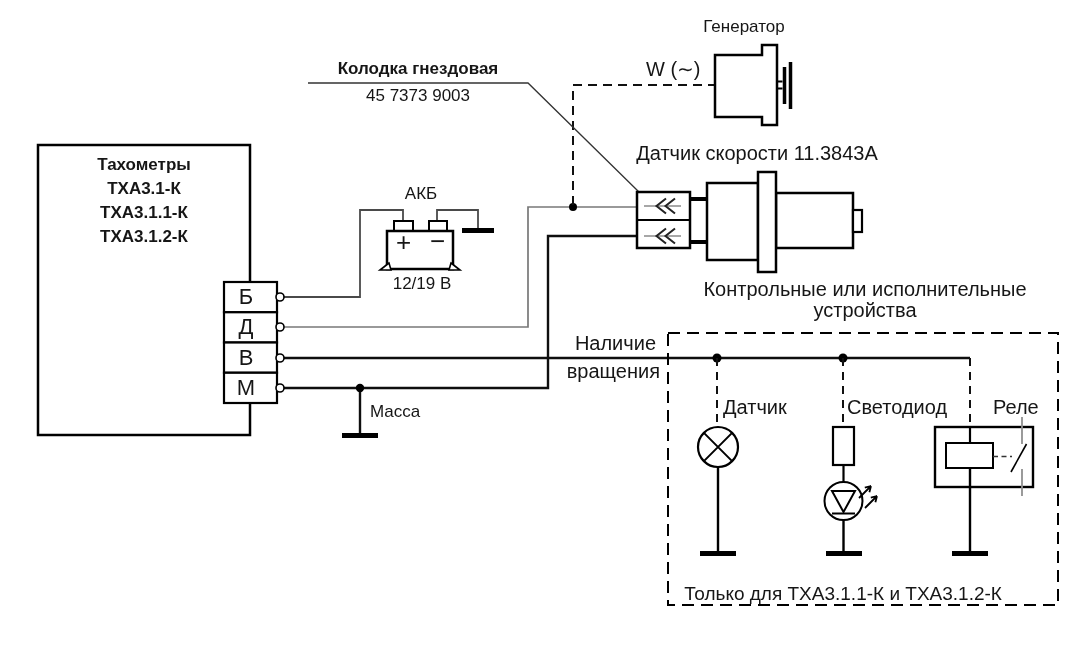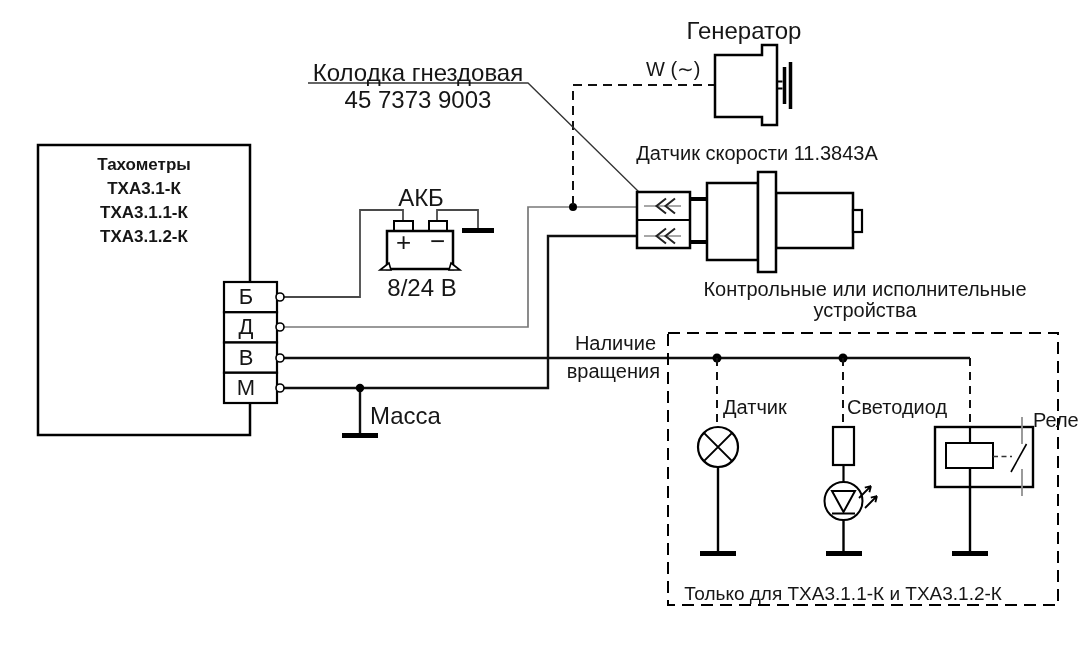--- a/index.html
+++ b/index.html
@@ -12,21 +12,21 @@
   .ctr{text-align:center;}
   .rgt{text-align:right;}
   .tacho-title{
     position:absolute;left:38px;top:153px;width:212px;text-align:center;
     font-weight:bold;font-size:17px;line-height:24px;color:#161616;
   }
   .term{position:absolute;left:224px;width:44px;height:30px;line-height:30px;
     text-align:center;font-size:22px;color:#161616;}
   .f19{font-size:19px;}
   .f20{font-size:20px;}
-  .f21{font-size:24px;}
+  .f21{font-size:17px;}
   .f26{font-size:26px;line-height:20px;}
 </style>
 </head>
 <body>
 
 <div class="stage">
 
   <svg width="1087" height="647" viewBox="0 0 1087 647">
 
     <g>
@@ -146,35 +146,35 @@
   </div>
 
   <div class="term" style="top:282px;">Б</div>
   <div class="term" style="top:312px;">Д</div>
   <div class="term" style="top:343px;">В</div>
   <div class="term" style="top:373px;">М</div>
 
   <div class="lbl ctr f21" style="left:385px;top:184px;width:72px;">АКБ</div>
   <div class="lbl f26" style="left:396px;top:232px;">+</div>
   <div class="lbl f26" style="left:430px;top:231px;">−</div>
-  <div class="lbl ctr f21" style="left:378px;top:274px;width:88px;">8/24 В</div>
+  <div class="lbl ctr f21" style="left:378px;top:274px;width:88px;">12/19 В</div>
 
   <div class="lbl ctr f21" style="left:679px;top:17px;width:130px;">Генератор</div>
   <div class="lbl f20" style="left:646px;top:57px;">W (∼)</div>
 
-  <div class="lbl ctr f21" style="left:307px;top:59px;width:222px;">Колодка гнездовая</div>
+  <div class="lbl ctr f21" style="left:307px;top:59px;width:222px;font-weight:bold;">Колодка гнездовая</div>
   <div class="lbl ctr f21" style="left:307px;top:86px;width:222px;">45 7373 9003</div>
 
   <div class="lbl ctr f20" style="left:618px;top:142px;width:278px;">Датчик скорости 11.3843А</div>
 
   <div class="lbl rgt f20" style="left:540px;top:332px;width:116px;">Наличие</div>
   <div class="lbl rgt f20" style="left:543px;top:360px;width:117px;">вращения</div>
 
   <div class="lbl f21" style="left:370px;top:402px;">Масса</div>
 
   <div class="lbl ctr f20" style="left:665px;top:278px;width:400px;">Контрольные или исполнительные</div>
   <div class="lbl ctr f20" style="left:665px;top:299px;width:400px;">устройства</div>
   <div class="lbl f20" style="left:723px;top:396px;">Датчик</div>
   <div class="lbl f20" style="left:847px;top:396px;text-align:right;">Светодиод</div>
-  <div class="lbl f20" style="left:993px;top:409px;margin-left:40px;">Реле</div>
+  <div class="lbl f20" style="left:993px;top:396px;">Реле</div>
   <div class="lbl ctr f19" style="left:668px;top:563px;width:350px;margin-top:20px;">Только для ТХА3.1.1-К и ТХА3.1.2-К</div>
 
 </div>
 
 </body></html>

